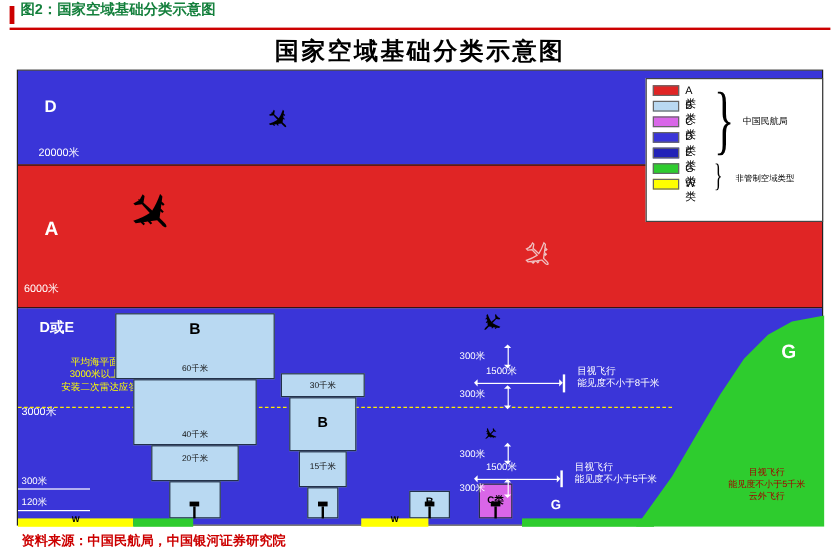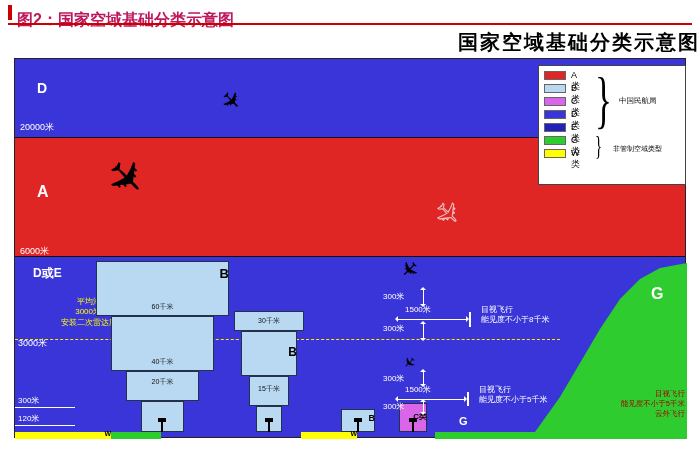--- a/index.html
+++ b/index.html
@@ -3,21 +3,21 @@
 <meta charset="utf-8">
 <style>
   *{margin:0;padding:0;box-sizing:border-box}
   html,body{width:700px;height:460px;background:#fff;font-family:"Liberation Sans","DejaVu Sans",sans-serif}
   .stage{position:relative;width:700px;height:460px;overflow:hidden;background:#fff}
   .abs{position:absolute}
   .pre{white-space:pre-line}
   .wlbl{position:absolute;color:#fff;font-size:9px;line-height:1.1}
   .b{font-weight:bold}
   .blk{color:#000}
-  .center{text-align:right}
+  .center{text-align:center}
   .bstep{position:absolute;border:1px solid #23324a}
   .steplbl{position:absolute;font-size:7px;color:#111;text-align:center}
   .plane{position:absolute;display:inline-block;color:#000;line-height:1;transform:rotate(45deg)}
   .plane.flip{transform:scaleX(-1) rotate(45deg)}
   .plane.ghost{color:transparent;-webkit-text-stroke:1px #f0c4c4}
   .varrow{position:absolute;width:1px;background:#fff}
   .varrow::before,.varrow::after{content:"";position:absolute;left:-3px;border:3px solid transparent}
   .varrow::before{top:-5px;border-bottom-color:#fff}
   .varrow::after{bottom:-5px;border-top-color:#fff}
   .harrow{position:absolute;height:1px;background:#fff}
@@ -37,37 +37,37 @@
   .brace{position:absolute;color:#000;font-family:"Liberation Serif","DejaVu Serif",serif;transform:scaleX(.55);transform-origin:left center}
   .grouplbl{position:absolute;font-size:7.5px;color:#000;white-space:nowrap}
   .note-small{position:absolute;color:#fff;font-size:8px;line-height:1.3;white-space:pre-line}
 </style>
 </head>
 <body>
 
 <div class="stage">
 
   <div class="abs" style="left:8px;top:5px;width:4px;height:15px;background:#cc0000"></div>
-  <div class="abs b" style="left:17px;top:10px;font-size:16px;color:#be185d">图2：国家空域基础分类示意图</div>
+  <div class="abs b" style="left:17px;top:0;font-size:12px;color:#15803d">图2：国家空域基础分类示意图</div>
   <div class="abs" style="left:8px;top:23px;width:684px;height:2px;background:#cc0000"></div>
 
   <div class="abs b center" style="left:0;top:29px;width:700px;font-size:20px;letter-spacing:2px;color:#000">国家空域基础分类示意图</div>
 
   <div class="abs" style="left:14px;top:58px;width:672px;height:380px;border:1px solid #222">
 
     <div class="abs" style="left: 0px; top: 0px; width: 670px; height: 78px; background-color: rgb(58, 53, 216);"></div>
     <div class="abs" style="left: 0px; top: 78px; width: 670px; height: 120px; border-top: 1px solid rgb(16, 16, 16); border-bottom: 1px solid rgb(16, 16, 16); background-color: rgb(224, 37, 37);"></div>
     <div class="abs" style="left: 0px; top: 198px; width: 670px; height: 180px; background-color: rgb(58, 53, 216);"></div>
 
     <div class="wlbl b" style="left:22px;top:22px;font-size:14px">D</div>
     <div class="wlbl b" style="left:22px;top:124px;font-size:16px">A</div>
     <div class="wlbl b" style="left:18px;top:208px;font-size:12px">D或E</div>
 
-    <div class="wlbl" style="left:5px;top:64px">20000米</div>
-    <div class="wlbl" style="left:5px;top:188px">6000米</div>
+    <div class="wlbl" style="left:17px;top:64px">20000米</div>
+    <div class="wlbl" style="left:5px;top:177px">6000米</div>
     <div class="wlbl" style="left:3px;top:280px">3000米</div>
     <div class="wlbl" style="left:3px;top:338px;font-size:8px">300米</div>
     <div class="wlbl" style="left:3px;top:356px;font-size:8px">120米</div>
     <div class="tick" style="left:0;top:348px;width:60px"></div>
     <div class="tick" style="left:0;top:366px;width:60px"></div>
 
     <div class="dash3000" style="left:0;top:280px;width:545px"></div>
 
     <div class="abs pre center" style="left:26px;top:238px;width:92px;font-size:8px;line-height:1.3;color:#ffff00">平均海平面高度
 3000米以上必须
@@ -177,14 +177,15 @@
         <div class="leglabel">W类</div>
       </div>
       <span class="brace" style="left:56px;top:1px;font-size:64px;line-height:65px">}</span>
       <div class="grouplbl" style="left:80px;top:30px">中国民航局</div>
       <span class="brace" style="left:56px;top:67px;font-size:27px;line-height:27px">}</span>
       <div class="grouplbl" style="left:74px;top:78px;font-size:7px">非管制空域类型</div>
     </div>
 
   </div>
 
+  <div class="abs b" style="left:18px;top:443px;font-size:11px;color:#cc0000">资料来源：中国民航局，中国银河证券研究院</div>
 
 </div>
 
 </body></html>

